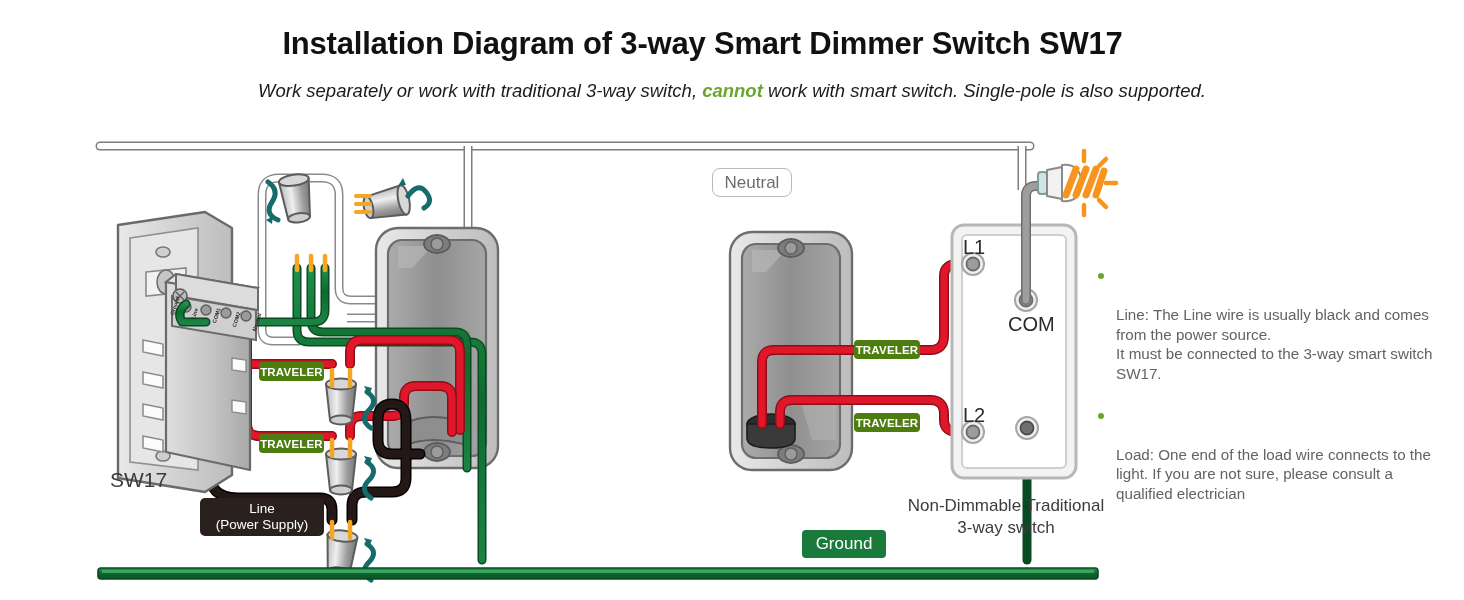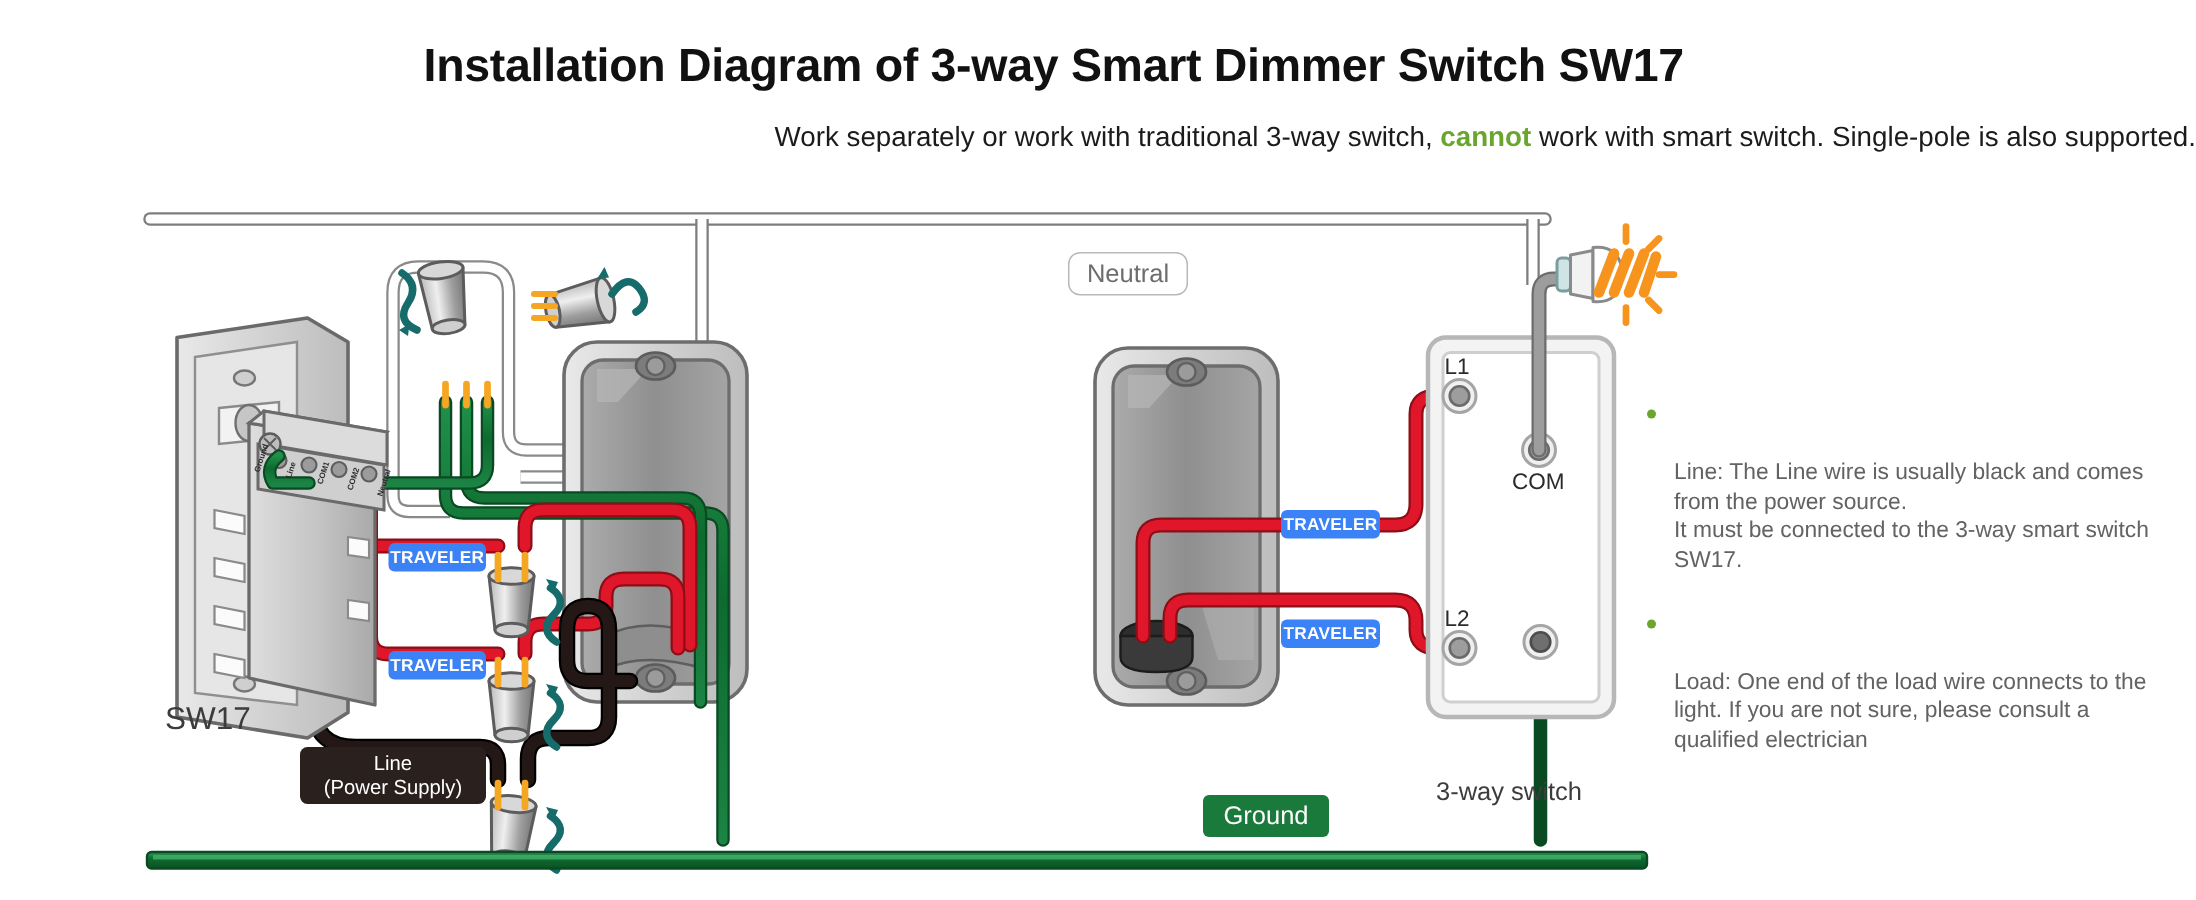--- a/index.html
+++ b/index.html
@@ -14,47 +14,47 @@
 
   
   .title{
     position:absolute;left:0;top:26px;width:1405px;
     text-align:center;
     font-size:31px;font-weight:bold;color:#111111;
     letter-spacing:-0.2px;
   }
   .subtitle{
     position:absolute;left:0;top:78px;width:1464px;
-    text-align:right;
-    font-size:18.5px;color:#1b1b1b;line-height:25px;
+    text-align:center;
+    font-size:18.5px;color:#1b1b1b;line-height:25px;font-style:italic;
   }
   .subtitle .hl{color:#6aa62e;font-weight:bold;}
 
   
   .bullets{position:absolute;left:1094px;top:266px;width:352px;}
   .bullet{position:relative;padding-left:22px;margin-bottom:22px;
           font-size:15.2px;line-height:19.6px;color:#636363;white-space:pre-line;}
   .bullet .dot{position:absolute;left:4px;top:7px;width:6px;height:6px;
                border-radius:50%;background:#6aa62e;}
 
   
   .badge{position:absolute;box-sizing:border-box;display:flex;
          align-items:center;justify-content:center;text-align:center;}
-  .badge-traveler{background:#3b82f6;color:#ffffff;font-size:11.5px;
+  .badge-traveler{background:#4d7c0f;color:#ffffff;font-size:11.5px;
                   font-weight:bold;border-radius:4px;letter-spacing:.2px;}
   .badge-neutral{background:#ffffff;color:#6d6d6d;font-size:17px;
                  border:1.6px solid #b9b9b9;border-radius:8px;}
   .badge-ground{background:#1a7a3c;color:#ffffff;font-size:17px;border-radius:4px;}
   .badge-line{background:#2a211e;color:#ffffff;font-size:13.5px;
               border-radius:5px;line-height:16px;flex-direction:column;}
 
   .plain-label{position:absolute;color:#3c3c3c;}
   .lbl-sw17{font-size:21px;}
   .lbl-trad{font-size:17px;line-height:22px;text-align:center;}
-  .lbl-term{font-size:15px;color:#2b2b2b;}
+  .lbl-term{font-size:20px;color:#2b2b2b;}
   .lbl-micro{font-size:5.4px;color:#2b2b2b;font-weight:bold;}
   svg{display:block;}
 </style>
 </head>
 <body>
 
 <div id="root">
 
   <div class="title">Installation Diagram of 3-way Smart Dimmer Switch SW17</div>
   <div class="subtitle">
@@ -332,21 +332,21 @@
   <div class="badge badge-ground" style="left:802px;top:530px;width:84px;height:28px;">Ground</div>
 
   <div class="badge badge-line" style="left:200px;top:498px;width:124px;height:38px;">
     <span>Line</span>
     <span>(Power Supply)</span>
   </div>
 
   <div class="plain-label lbl-sw17" style="left:110px;top:468px;">SW17</div>
 
   <div class="plain-label lbl-trad" style="left:886px;top:495px;width:240px;">
-    <br>
+    <span>Non-Dimmable Traditional</span><br>
     <span>3-way switch</span>
   </div>
 
   <div class="plain-label lbl-term" style="left:963px;top:236px;">L1</div>
   <div class="plain-label lbl-term" style="left:963px;top:404px;">L2</div>
   <div class="plain-label lbl-term" style="left:1008px;top:313px;">COM</div>
 
   <div class="plain-label lbl-micro" style="left:169px;top:314px;transform:rotate(-72deg);transform-origin:left top;">Ground</div>
   <div class="plain-label lbl-micro" style="left:190px;top:318px;transform:rotate(-72deg);transform-origin:left top;">Line</div>
   <div class="plain-label lbl-micro" style="left:211px;top:322px;transform:rotate(-72deg);transform-origin:left top;">COM1</div>

